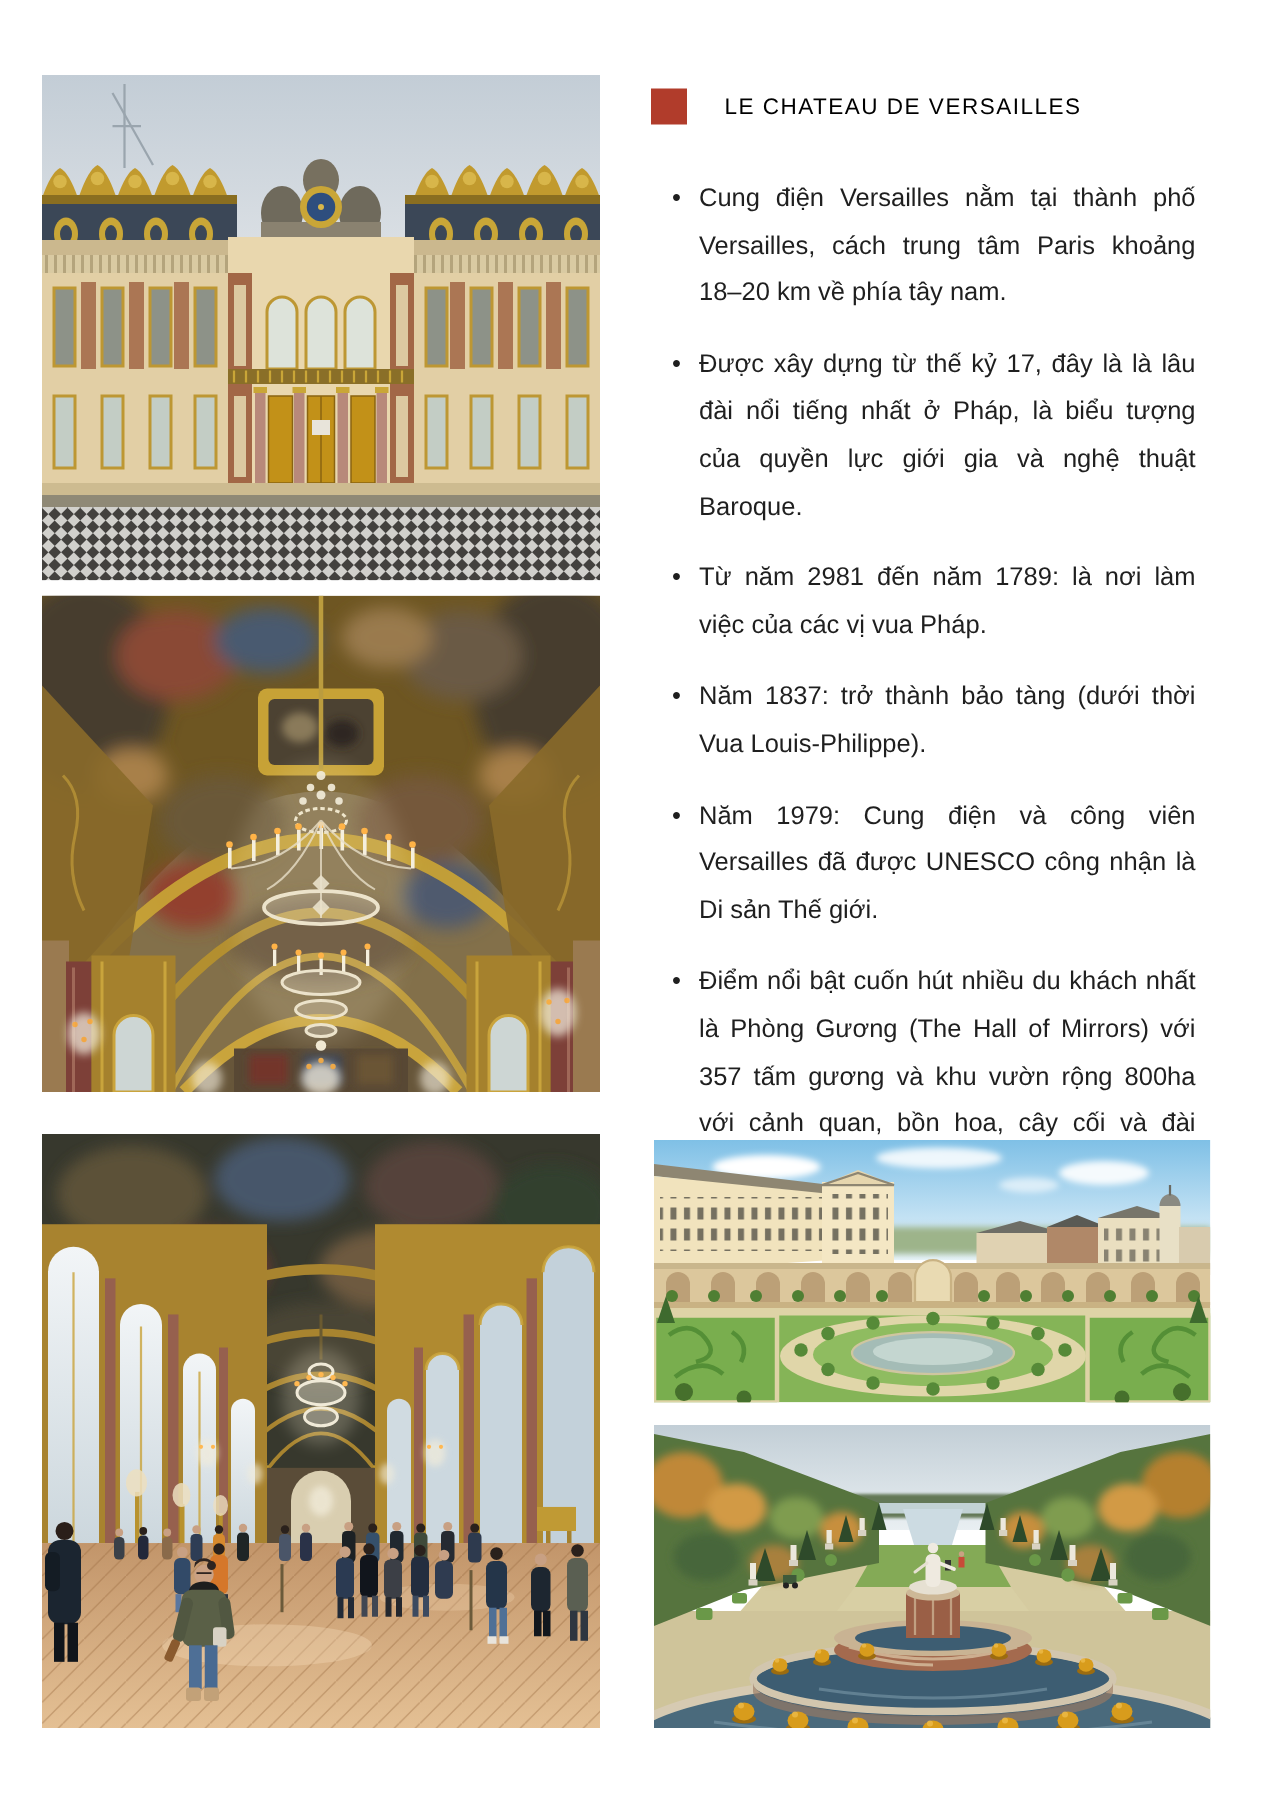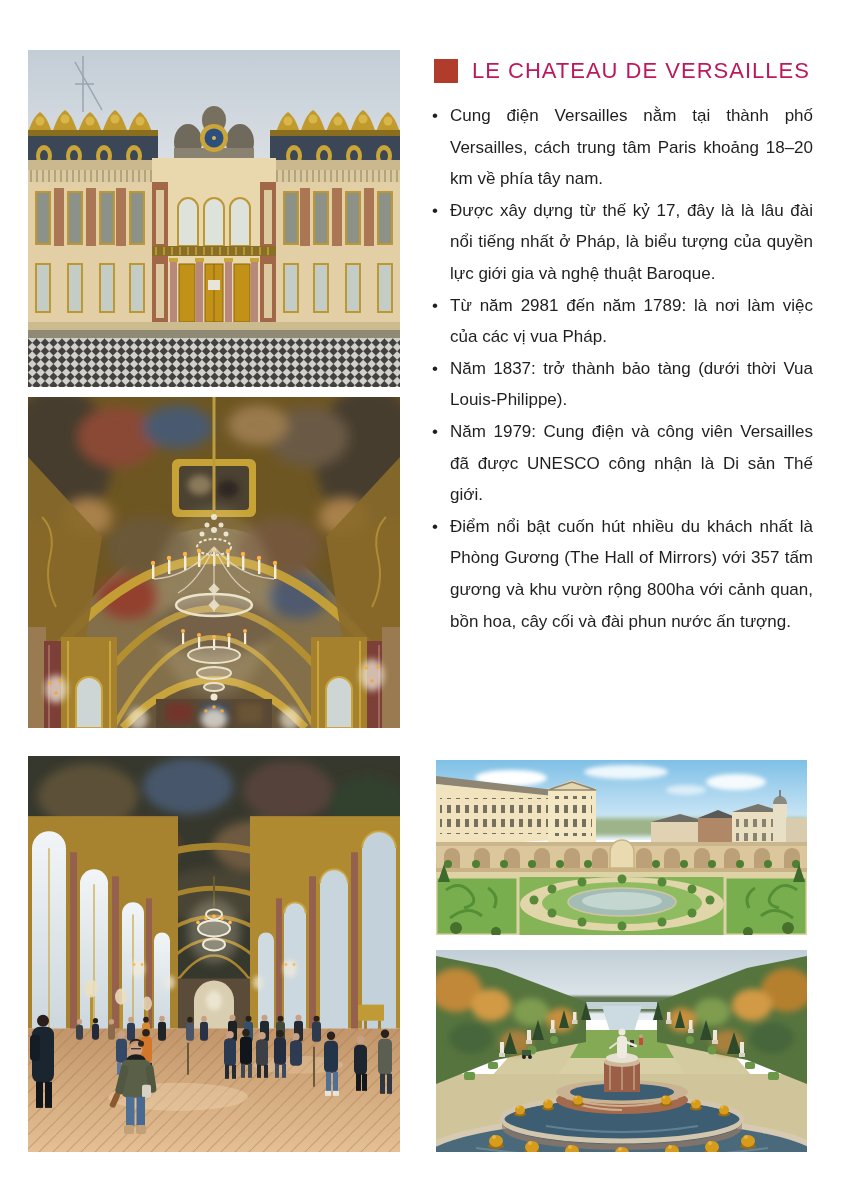--- a/index.html
+++ b/index.html
@@ -7,25 +7,25 @@
         font-family:"Liberation Sans","DejaVu Sans",sans-serif;}
   .photo{position:absolute;overflow:hidden;}
   .photo svg{display:block;width:100%;height:100%;}
   .photo1{left:28px;top:50px;width:372px;height:337px;}
   .photo2{left:28px;top:397px;width:372px;height:331px;}
   .photo3{left:28px;top:756px;width:372px;height:396px;}
   .photo4{left:436px;top:760px;width:371px;height:175px;}
   .photo5{left:436px;top:950px;width:371px;height:202px;}
   .title-row{position:absolute;left:434px;top:56px;display:flex;align-items:center;height:30px;}
   .title-square{width:24px;height:24px;background:#b13c2b;flex:0 0 auto;}
-  .title-text{margin-left:14px;color:#be185d;font-size:22px;letter-spacing:1px;white-space:nowrap;
+  .title-text{margin-left:25px;color:#000000;font-size:15px;letter-spacing:1px;white-space:nowrap;
               font-weight:400;}
   .bullet-list{position:absolute;left:430px;top:100px;width:383px;margin:0;padding:0;list-style:none;
                font-size:17px;line-height:31.6px;color:#1f1f1f;text-align:justify;}
-  .bullet-list li{position:relative;padding-left:20px;margin:0;}
+  .bullet-list li{position:relative;padding-left:20px;margin:16px;}
   .bullet-list li::before{content:"\2022";position:absolute;left:2px;top:0;}
 </style>
 </head>
 <body>
 
 <div class="page">
 
   <div class="title-row">
     <div class="title-square"></div>
     <div class="title-text">LE CHATEAU DE VERSAILLES</div>

